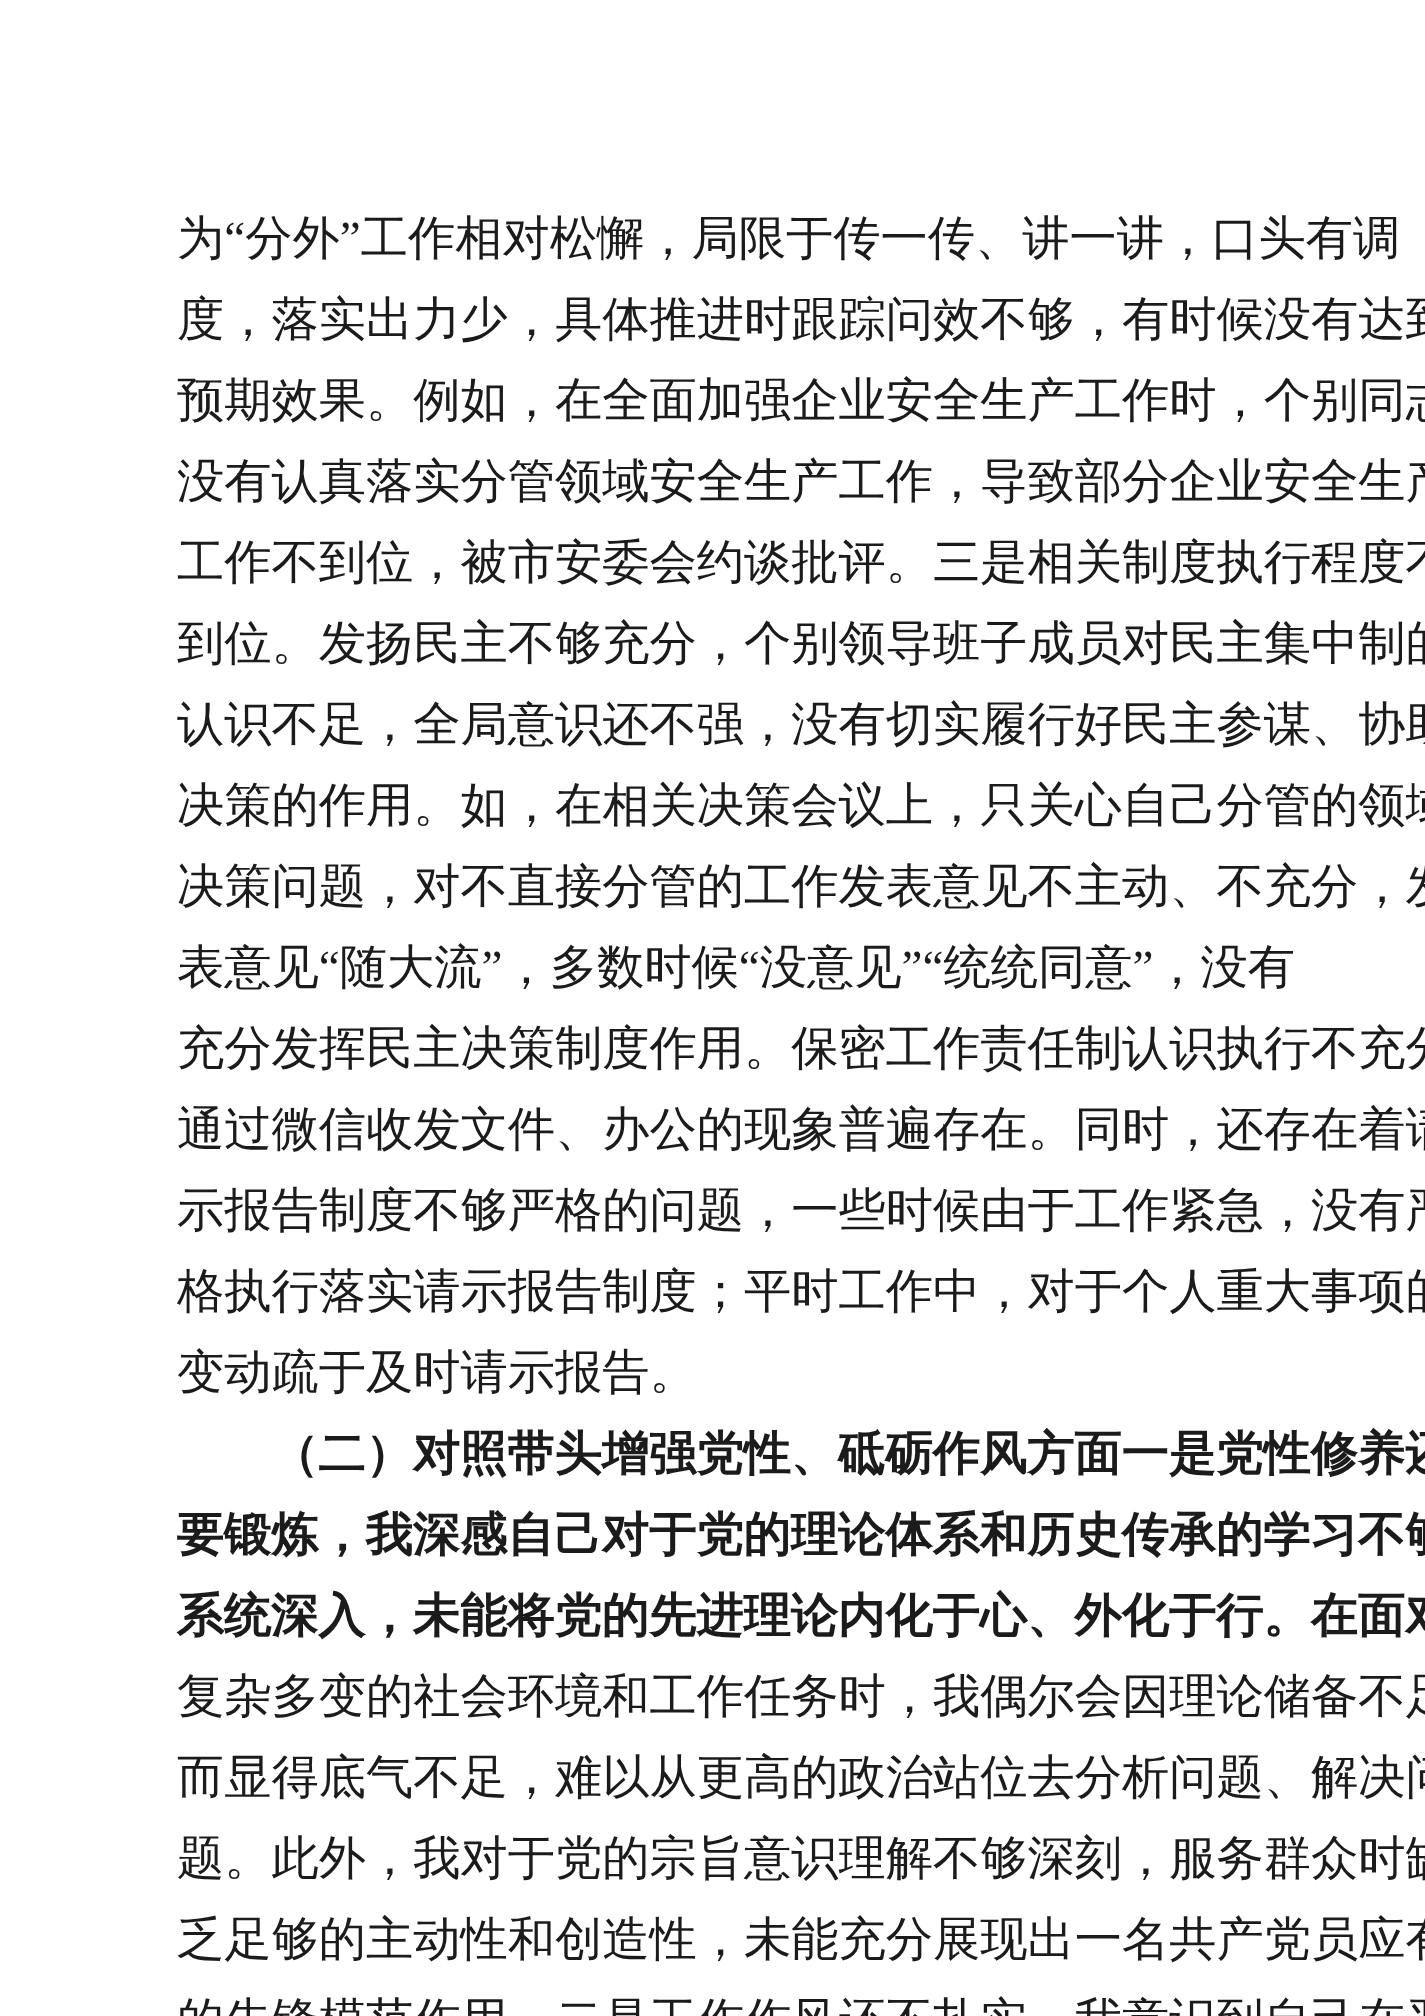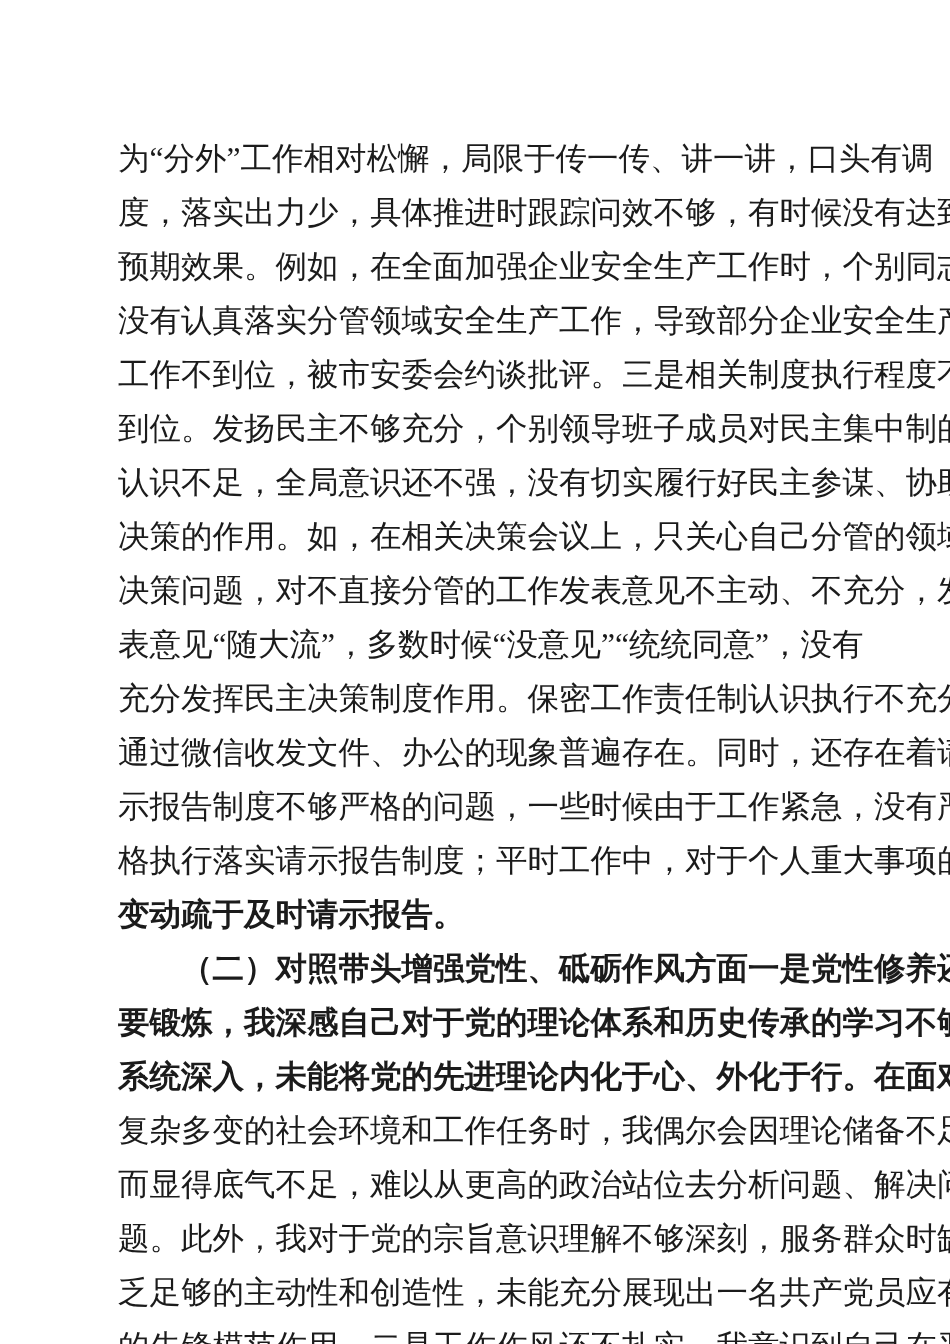--- a/index.html
+++ b/index.html
@@ -54,21 +54,20 @@
     justify-content: space-between;
   }
   .line.justify > span {
     display: inline-block;
   }
   .line.bold {
     font-weight: 700;
   }
   .line.last {
     text-align: left;
-    font-weight: bold;
   }
   .line.indent2 {
     padding-left: 63px;
   }
 </style>
 </head>
 <body>
 
 <div class="page">
   <div class="doc-body">

